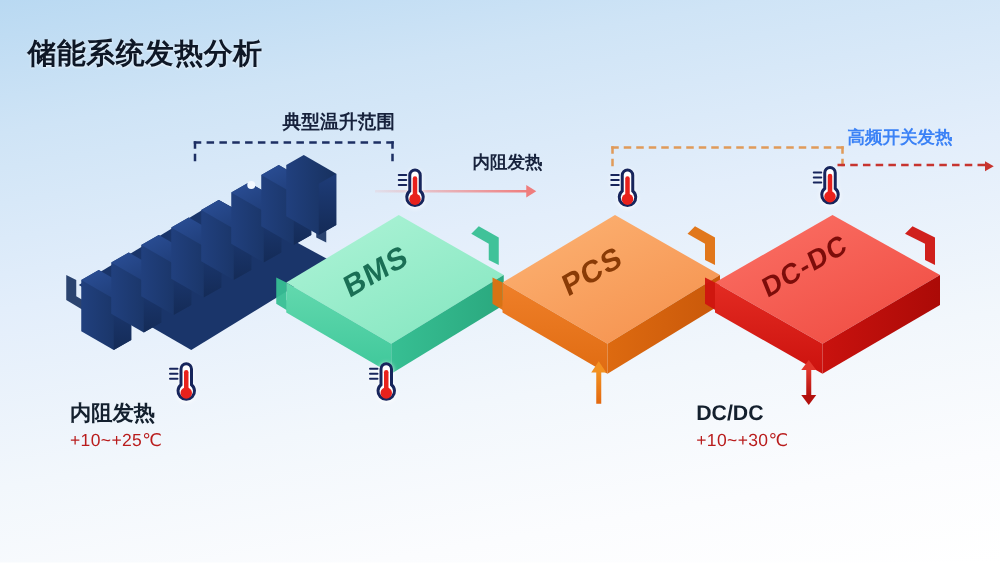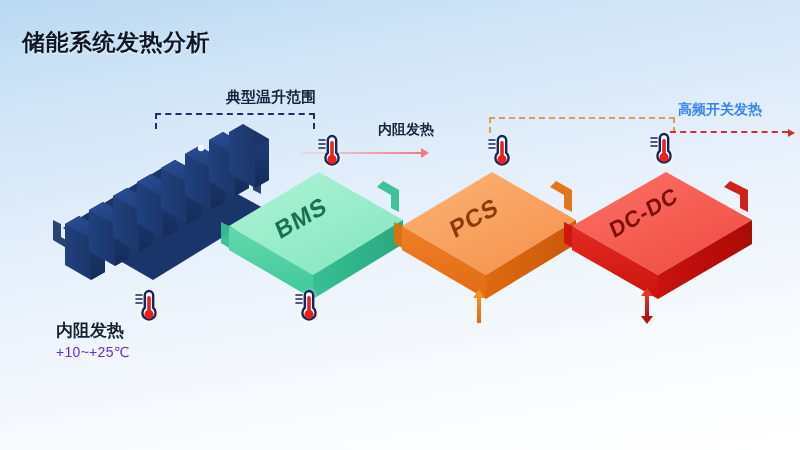--- a/index.html
+++ b/index.html
@@ -82,21 +82,21 @@
   .facelabel {
     position:absolute; font-weight:bold; letter-spacing:1px;
     font-size:24px; white-space:nowrap;
     transform-origin:center center;
   }
 
   
   .caption { position:absolute; text-align:left; width:180px; }
   .caption .name { font-size:17px; font-weight:bold; color:#14202e;
     line-height:1.25; white-space:nowrap; }
-  .caption .range { font-size:14px; color:#6d28d9; margin-top:3px;
+  .caption .range { font-size:14px; color:#b91c1c; margin-top:3px;
     letter-spacing:.3px; white-space:nowrap; }
 </style>
 </head>
 <body>
 
 <div id="stage">
 
   <div class="title">储能系统发热分析</div>
 
   <div class="callout navy" style="left:226px; top:88px; font-size:15px;">典型温升范围</div>
@@ -327,14 +327,18 @@
   <div class="vdouble red" style="left:645px; top:288px; height:36px;">
     <div class="up"></div>
       <div class="shaft"></div>
       <div class="dn"></div>
   </div>
 
   <div class="caption" style="left:56px; top:320px;">
     <div class="name">内阻发热</div>
     <div class="range">+10~+25℃</div>
   </div>
+  <div class="caption" style="left:557px; top:320px;">
+    <div class="name">DC/DC</div>
+    <div class="range">+10~+30℃</div>
+  </div>
 
 </div>
 
 </body></html>

